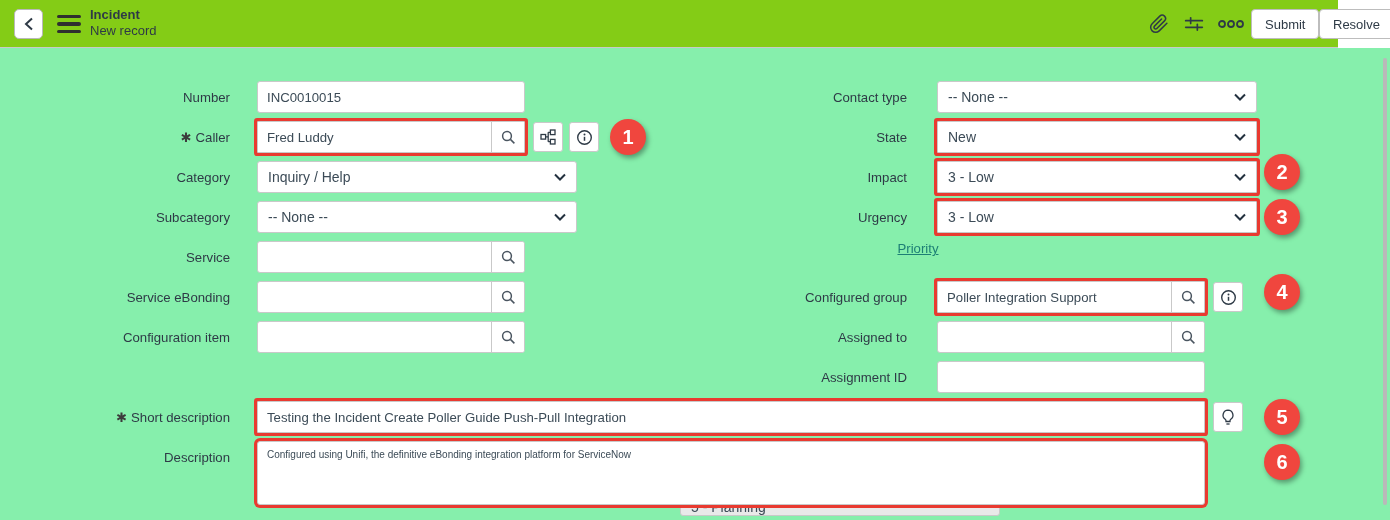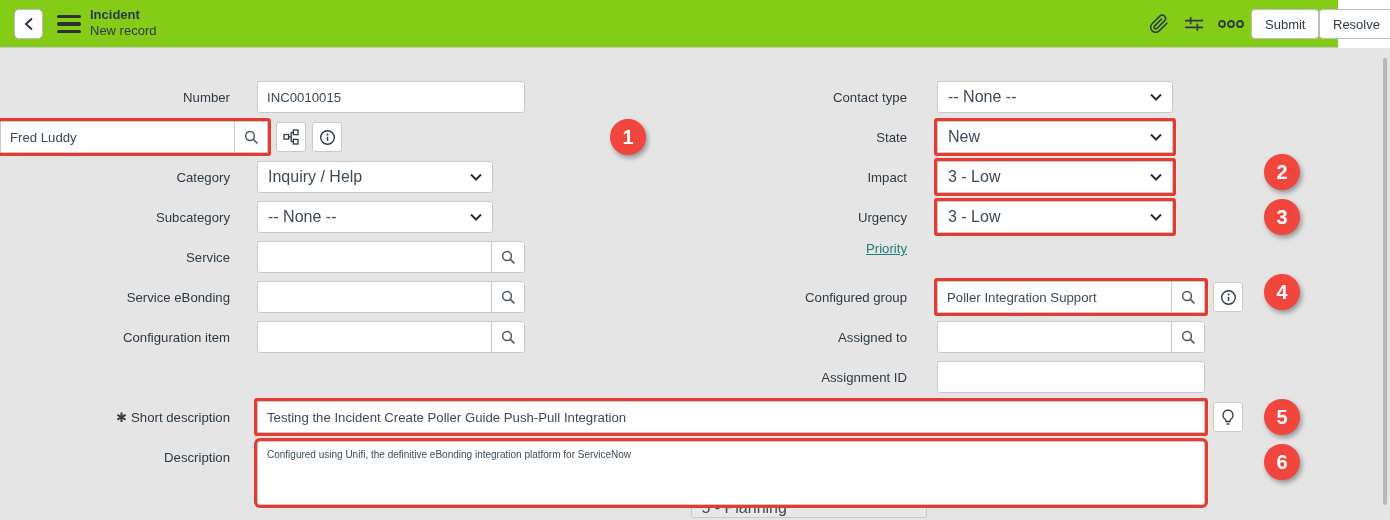--- a/index.html
+++ b/index.html
@@ -18,39 +18,39 @@
   .title-block { position:absolute; left:90px; top:7px; line-height:16px; }
   .title-block .t1 { font-weight:bold; font-size:13px; }
   .title-block .t2 { font-size:13px; }
   .hdr-icon { position:absolute; top:12px; width:26px; height:24px; display:flex;
     align-items:center; justify-content:center; cursor:pointer; }
   .hdr-btn { position:absolute; top:9px; height:30px; background:#fff;
     border:1px solid #bdbdbd; border-radius:4px; font-size:13px; color:#2e3a46;
     padding:0 13px; cursor:pointer; font-family:inherit; }
 
   
-  .form { position:relative; width:1390px; height:472px; background:#e5e5e5; }
+  .form { position:relative; width:1390px; height:472px; background:#86efac; }
   .row { position:absolute; display:flex; align-items:center; height:32px; }
   .row.tall { height:64px; align-items:flex-start; }
   .lbl { width:257px; padding-right:27px; text-align:right; font-size:13.2px;
     color:#2e3a46; white-space:nowrap; flex:0 0 257px; }
   .lbl-r { padding-right:30px; }
   .row.tall .lbl { padding-top:9px; }
   .req { font-size:13px; color:#3c3c3c; margin-right:4px; }
   .link-lbl { color:#1d7f75; text-decoration:underline; cursor:pointer; }
 
   .fld { width:268px; height:32px; border:1px solid #c9c9c9; border-radius:3px;
     background:#fff; display:flex; align-items:stretch; overflow:hidden; }
   .fld input { flex:1; border:none; outline:none; font-size:13.2px; color:#3c4b57;
     padding:0 9px; font-family:inherit; background:transparent; min-width:0; }
   .search-cell { width:33px; border-left:1px solid #c9c9c9; display:flex;
     align-items:center; justify-content:center; cursor:pointer; background:#fff; flex:0 0 33px; }
-  .selectbox { width:236px; height:32px; border:1px solid #c9c9c9; border-radius:3px;
+  .selectbox { width:320px; height:32px; border:1px solid #c9c9c9; border-radius:3px;
     background:#fff; display:flex; align-items:center; justify-content:space-between;
-    padding:0 10px; font-size:16px; color:#3c4b57; cursor:pointer; }
+    padding:0 10px; font-size:14px; color:#3c4b57; cursor:pointer; }
   .readonly { background:#e9e9e9; cursor:default; }
   .wide { width:948px; }
   .hl { box-shadow:0 0 0 3px #e93a30; border-radius:1px; }
   textarea.fld-ta { width:948px; height:64px; border:1px solid #c9c9c9; border-radius:3px;
     resize:none; font-family:inherit; font-size:10px; color:#3c4b57; padding:7px 9px;
     outline:none; }
   .side-btn { width:30px; height:30px; border:1px solid #c9c9c9; border-radius:3px;
     background:#fff; display:flex; align-items:center; justify-content:center;
     cursor:pointer; margin-left:8px; flex:0 0 30px; }
   .side-btn + .side-btn { margin-left:6px; }
@@ -115,20 +115,21 @@
 <div class="form">
 
   <div class="row" style="left:0; top:33px;">
     <div class="lbl">Number</div>
     <div class="fld">
       <input value="INC0010015" style="">
     </div>
   </div>
 
   <div class="row" style="left:0; top:73px;">
+    <div class="lbl"><span class="req">✱</span><span>Caller</span></div>
     <div class="fld hl">
       <input value="Fred Luddy" style="">
       <div class="search-cell">
         <svg width="15" height="15" viewBox="0 0 15 15">
           <circle cx="6" cy="6" r="4.4" fill="none" stroke="#4a5560" stroke-width="1.5"></circle>
           <line x1="9.4" y1="9.4" x2="13.4" y2="13.4" stroke="#4a5560" stroke-width="1.5"></line>
         </svg>
       </div>
     </div>
     <div class="side-btn">

